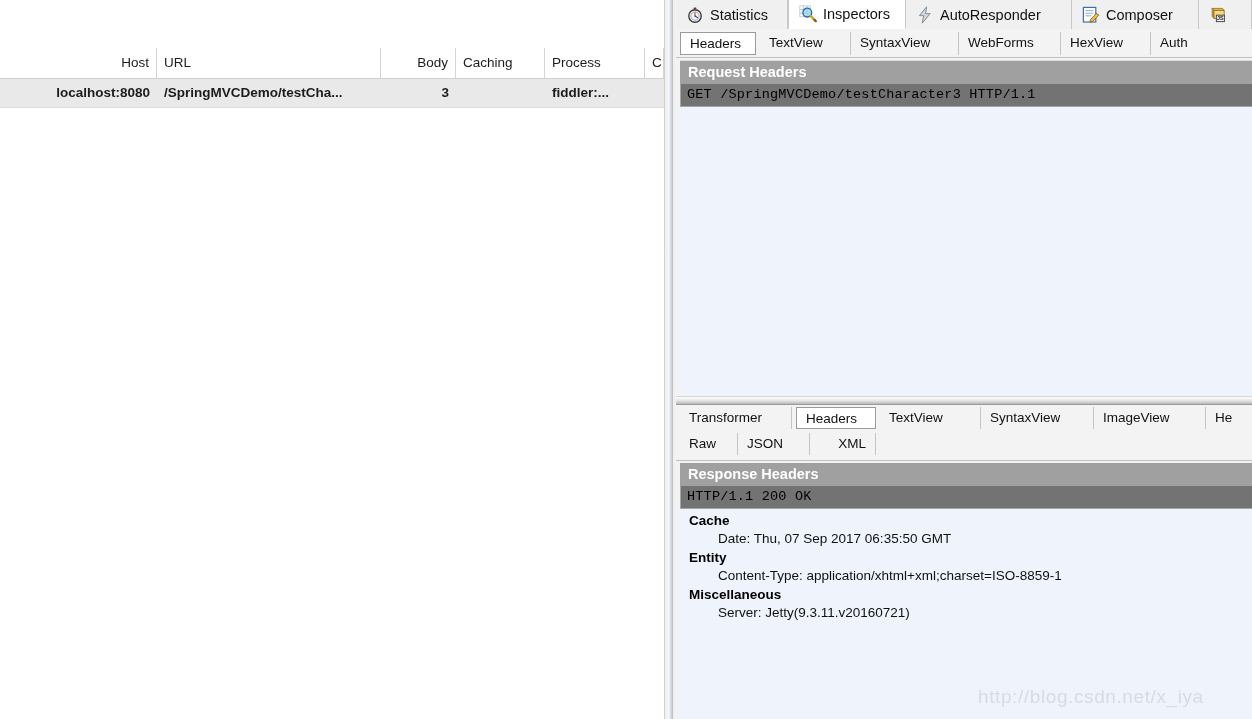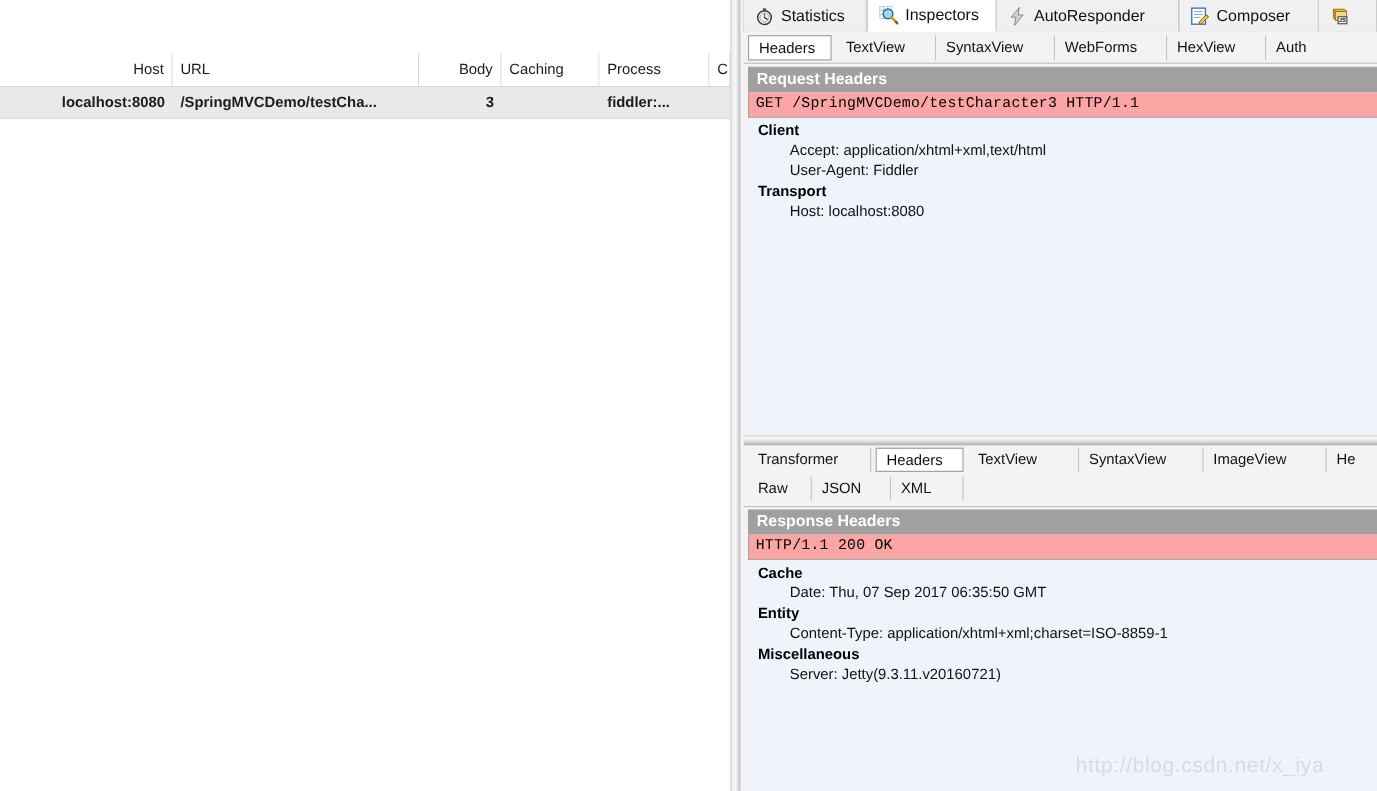--- a/index.html
+++ b/index.html
@@ -188,21 +188,21 @@
     color: #ffffff;
     font-weight: bold;
     font-size: 14.5px;
     padding-left: 8px;
     box-sizing: border-box;
   }
 
   .statusline {
     height: 23px;
     line-height: 22px;
-    background: #fca5a5;
+    background: #737373;
     border: 1px solid #a6a6a6;
     border-top: none;
     border-right: none;
     font-family: "Liberation Mono", monospace;
     font-size: 13.5px;
     letter-spacing: 0.2px;
     padding-left: 6px;
     box-sizing: border-box;
     color: #000;
   }
@@ -380,43 +380,36 @@
         <div class="sub-tab" style="left: 84px; width: 91px;">TextView</div>
         <div class="sub-tab" style="left: 175px; width: 108px;">SyntaxView</div>
         <div class="sub-tab" style="left: 283px; width: 102px;">WebForms</div>
         <div class="sub-tab" style="left: 385px; width: 90px;">HexView</div>
         <div class="sub-tab last" style="left: 475px; width: 60px;">Auth</div>
       </div>
 
     <div id="req-body">
       <div class="section-banner">Request Headers</div>
       <div class="statusline">GET /SpringMVCDemo/testCharacter3 HTTP/1.1</div>
-      <div id="req-groups">
-          <div class="hdr-group">Client</div>
-          <div class="hdr-item">Accept: application/xhtml+xml,text/html</div>
-          <div class="hdr-item">User-Agent: Fiddler</div>
-          <div class="hdr-group">Transport</div>
-          <div class="hdr-item">Host: localhost:8080</div>
-        </div>
     </div>
 
     <div id="h-splitter"></div>
 
     <div id="resp-tabs-1">
         <div class="sub-tab2" style="left: 4px; width: 112px;">Transformer</div>
         <div class="sub-tab2 selected" style="left: 120px; width: 80px;">Headers</div>
         <div class="sub-tab2" style="left: 204px; width: 101px;">TextView</div>
         <div class="sub-tab2" style="left: 305px; width: 113px;">SyntaxView</div>
         <div class="sub-tab2" style="left: 418px; width: 112px;">ImageView</div>
         <div class="sub-tab2 last" style="left: 530px; width: 46px;">He</div>
       </div>
     <div id="resp-tabs-2">
         <div class="sub-tab2" style="left: 4px; width: 58px;">Raw</div>
         <div class="sub-tab2" style="left: 62px; width: 72px;">JSON</div>
-        <div class="sub-tab2" style="left: 134px; width: 66px;">XML</div>
+        <div class="sub-tab2" style="left: 134px; width: 66px; text-align: right;">XML</div>
         <div class="sub-tab2 last" style="left: 200px; width: 22px;"></div>
       </div>
 
     <div id="resp-body">
       <div class="section-banner">Response Headers</div>
       <div class="statusline">HTTP/1.1 200 OK</div>
       <div id="resp-groups">
           <div class="hdr-group">Cache</div>
           <div class="hdr-item">Date: Thu, 07 Sep 2017 06:35:50 GMT</div>
           <div class="hdr-group">Entity</div>

